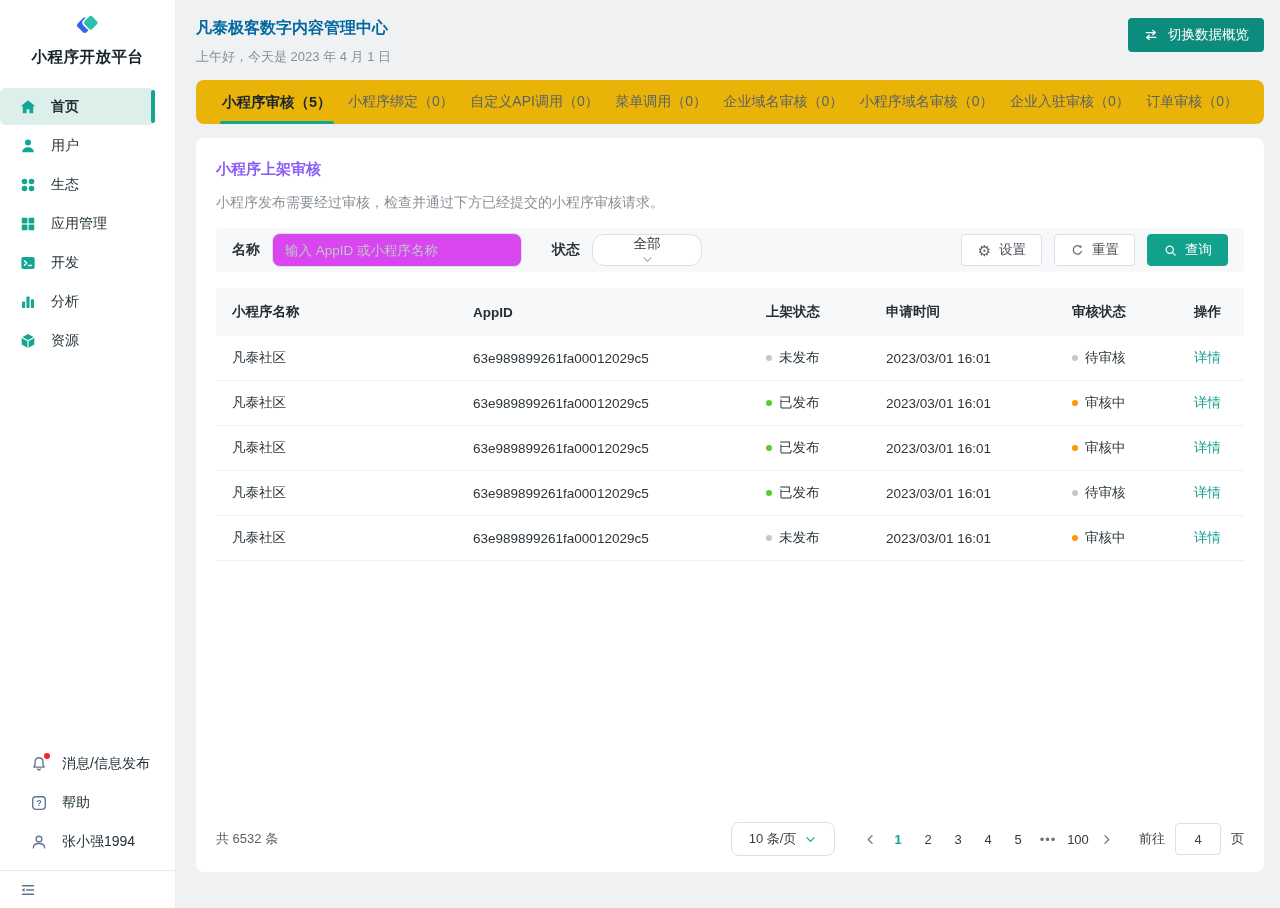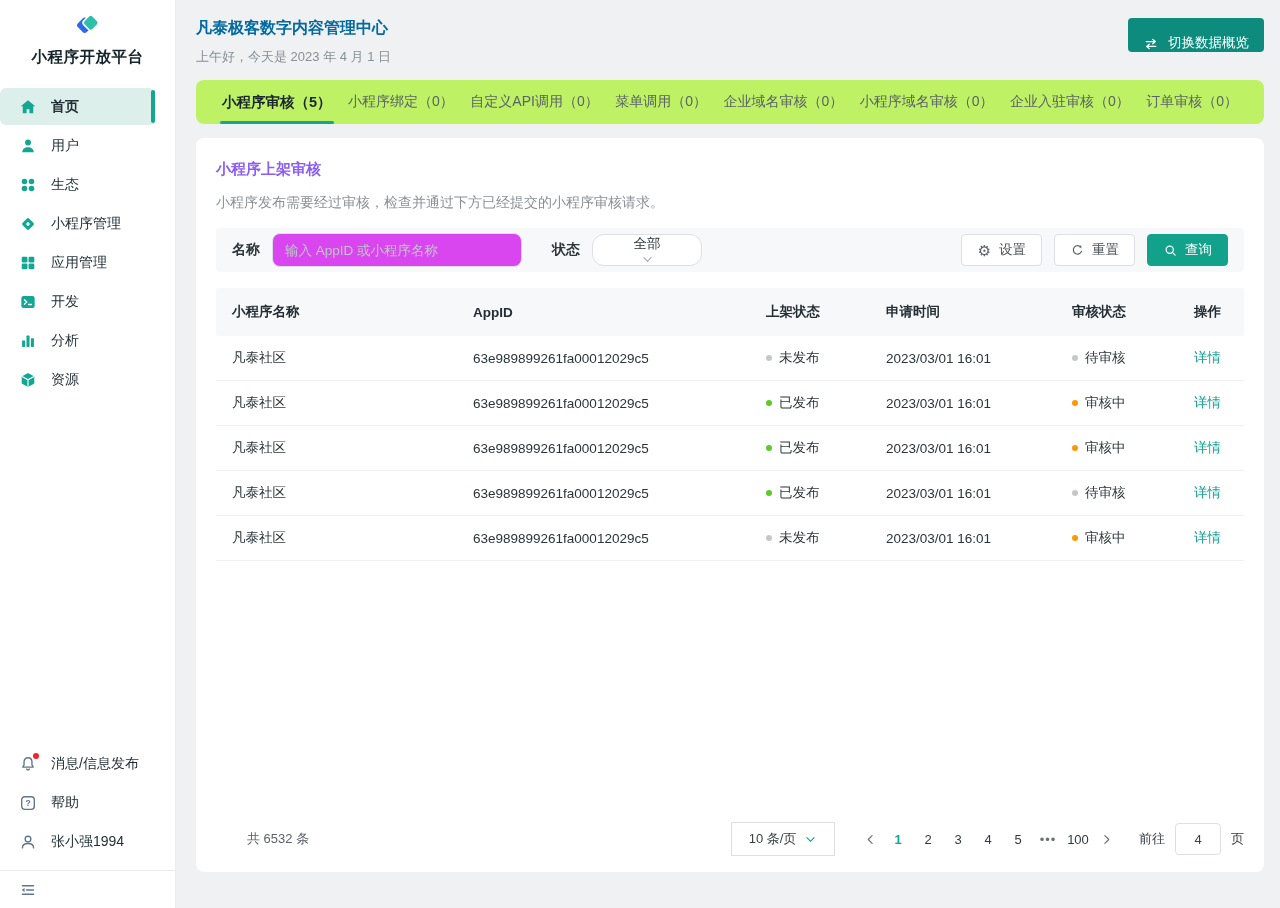--- a/index.html
+++ b/index.html
@@ -15,37 +15,37 @@
 
   
   .sidebar{width:175px;background:#fff;border-right:1px solid #ecedf0;display:flex;flex-direction:column;flex:0 0 auto;}
   .logo-row{display:flex;align-items:center;gap:8px;padding:11px 12px 12px 12px;flex-direction:column;}
   .logo-title{font-size:15.5px;font-weight:bold;color:#15242b;letter-spacing:.5px;white-space:nowrap;}
   .menu{padding-top:8px;}
   .menu-item{height:37px;margin:0 20px 2px 0;display:flex;align-items:center;gap:14px;padding-left:19px;font-size:14px;color:#233037;cursor:pointer;position:relative;}
   .menu-item .icon{width:18px;height:18px;color:var(--accent);}
   .menu-item.active{background:#ddefeb;border-radius:6px;font-weight:bold;}
   .menu-item.active::after{content:"";position:absolute;right:0;top:2px;bottom:2px;width:4px;border-radius:4px;background:var(--accent);}
-  .sidebar-bottom{margin-top:auto;}
+  .sidebar-bottom{margin-top:auto;padding-left:11px;}
   .sidebar-bottom .menu-item .icon{color:#5e7590;}
   .bell-wrap{position:relative;}
   .badge-dot{position:absolute;top:-2px;right:-2px;width:6px;height:6px;border-radius:50%;background:var(--badge-red);}
   .sidebar-divider{border-top:1px solid #e8eaee;margin-top:8px;}
   .collapse-row{height:37px;display:flex;align-items:center;padding-left:19px;color:#5e7590;cursor:pointer;}
   .collapse-row .icon{width:18px;height:18px;}
 
   
   .main{flex:1;display:flex;flex-direction:column;padding:0 16px 0 20px;box-sizing:border-box;min-width:0;}
   .topbar{display:flex;justify-content:space-between;align-items:flex-start;padding:16px 0 14px;}
   .page-title{font-size:16px;font-weight:bold;margin:2px 0 9px;color:#0369a1;}
   .greeting{font-size:13px;color:#8a9096;margin:0;}
-  .toggle-btn{display:flex;align-items:flex-end;gap:9px;height:34px;padding:0 15px;background:var(--btn-toggle);color:#fff;border:none;border-radius:4px;font-size:13.5px;cursor:pointer;margin-top:2px;font-family:inherit;}
+  .toggle-btn{display:flex;align-items:center;gap:9px;height:34px;padding:0 15px;background:var(--btn-toggle);color:#fff;border:none;border-radius:4px;font-size:13.5px;cursor:pointer;margin-top:2px;font-family:inherit;}
   .toggle-btn .icon{width:16px;height:16px;color:#fff;}
 
-  .tabs-card{background:#bef264;border-radius:8px;height:44px;display:flex;justify-content:space-between;padding:0 26px;}
+  .tabs-card{background:#eab308;border-radius:8px;height:44px;display:flex;justify-content:space-between;padding:0 26px;}
   .tab{display:flex;align-items:center;font-size:14px;color:#5b6269;position:relative;cursor:pointer;white-space:nowrap;}
   .tab.active{color:#1a262d;font-weight:bold;font-size:14.5px;}
   .tab.active::after{content:"";position:absolute;left:-2px;right:-2px;bottom:0;height:3px;border-radius:2px;background:var(--accent);}
 
   .panel{background:#fff;border-radius:8px;margin-top:14px;height:734px;box-sizing:border-box;padding:18px 20px 16px;display:flex;flex-direction:column;}
   .panel-title{font-size:15px;font-weight:bold;margin:4px 0 0;color:#8b5cf6;}
   .panel-desc{font-size:14px;color:#8a9096;margin:15px 0 16px;}
 
   .filter-bar{background:#f7f8fa;border-radius:4px;height:44px;flex:0 0 44px;display:flex;align-items:center;padding:0 16px;box-sizing:border-box;}
   .f-label{font-size:14px;font-weight:bold;color:#2c363c;}
@@ -63,23 +63,23 @@
   .gear-glyph{font-size:15px;line-height:1;}
 
   .table{margin-top:16px;}
   .t-head,.t-row{display:grid;grid-template-columns:241px 293px 120px 186px 122px 1fr;align-items:center;padding-left:16px;}
   .t-head{background:#f7f8fa;height:48px;font-size:13.5px;font-weight:bold;color:#242e34;border-radius:2px;}
   .t-row{height:44px;border-bottom:1px solid #eef0f2;font-size:13.5px;color:#2a343a;}
   .status-cell{display:flex;align-items:center;gap:7px;}
   .dot{width:6px;height:6px;border-radius:50%;flex:0 0 auto;}
   .detail-link{color:var(--link);cursor:pointer;}
 
-  .pagination{margin-top:auto;display:flex;align-items:center;font-size:13px;color:#5b6269;padding-top:12px;margin-left:31px;}
+  .pagination{margin-top:auto;display:flex;align-items:center;font-size:13px;color:#5b6269;padding-top:12px;}
   .pg-right{margin-left:auto;display:flex;align-items:center;}
-  .size-select{width:102px;height:32px;border:1px solid #dcdfe6;border-radius:0;background:#fff;display:flex;align-items:center;justify-content:center;gap:8px;color:#3a4248;cursor:pointer;}
+  .size-select{width:102px;height:32px;border:1px solid #dcdfe6;border-radius:8px;background:#fff;display:flex;align-items:center;justify-content:center;gap:8px;color:#3a4248;cursor:pointer;}
   .size-select .icon{width:13px;height:13px;color:var(--accent);}
   .pager{display:flex;align-items:center;margin-left:22px;}
   .pg-btn{width:26px;height:32px;display:flex;align-items:center;justify-content:center;color:#6b7075;cursor:pointer;}
   .pg-btn .icon{width:13px;height:13px;}
   .page-num{min-width:26px;height:32px;display:flex;align-items:center;justify-content:center;color:#303a40;cursor:pointer;margin:0 2px;}
   .page-num.active{color:var(--accent);font-weight:bold;}
   .page-ellipsis{letter-spacing:1px;color:#6b7075;}
   .goto{display:flex;align-items:center;gap:10px;margin-left:20px;color:#3a4248;}
   .goto-input{width:46px;height:32px;border:1px solid #dcdfe6;border-radius:4px;text-align:center;font-size:13px;color:#3a4248;outline:none;box-sizing:border-box;font-family:inherit;background:#fff;}
 </style>
@@ -117,29 +117,20 @@
       <div class="menu-item">
         <span class="icon">
           <svg width="18" height="18" viewBox="0 0 20 20" fill="currentColor">
             <rect x="3" y="3" width="6.2" height="6.2" rx="3"></rect>
             <rect x="10.8" y="3" width="6.2" height="6.2" rx="3"></rect>
             <rect x="3" y="10.8" width="6.2" height="6.2" rx="3"></rect>
             <rect x="10.8" y="10.8" width="6.2" height="6.2" rx="3"></rect>
           </svg>
         </span>
         <span class="mi-label">生态</span>
-      </div>
-      <div class="menu-item">
-        <span class="icon">
-          <svg width="18" height="18" viewBox="0 0 20 20">
-            <rect x="4.8" y="4.8" width="10.4" height="10.4" rx="2" transform="rotate(45 10 10)" fill="currentColor"></rect>
-            <rect x="8.3" y="8.3" width="3.4" height="3.4" rx="0.8" transform="rotate(45 10 10)" fill="#fff"></rect>
-          </svg>
-        </span>
-        <span class="mi-label">小程序管理</span>
       </div>
       <div class="menu-item">
         <span class="icon">
           <svg width="18" height="18" viewBox="0 0 20 20" fill="currentColor">
             <rect x="3" y="3" width="6.4" height="6.4" rx="1.4"></rect>
             <rect x="10.6" y="3" width="6.4" height="6.4" rx="1.4"></rect>
             <rect x="3" y="10.6" width="6.4" height="6.4" rx="1.4"></rect>
             <rect x="10.6" y="10.6" width="6.4" height="6.4" rx="1.4"></rect>
           </svg>
         </span>

